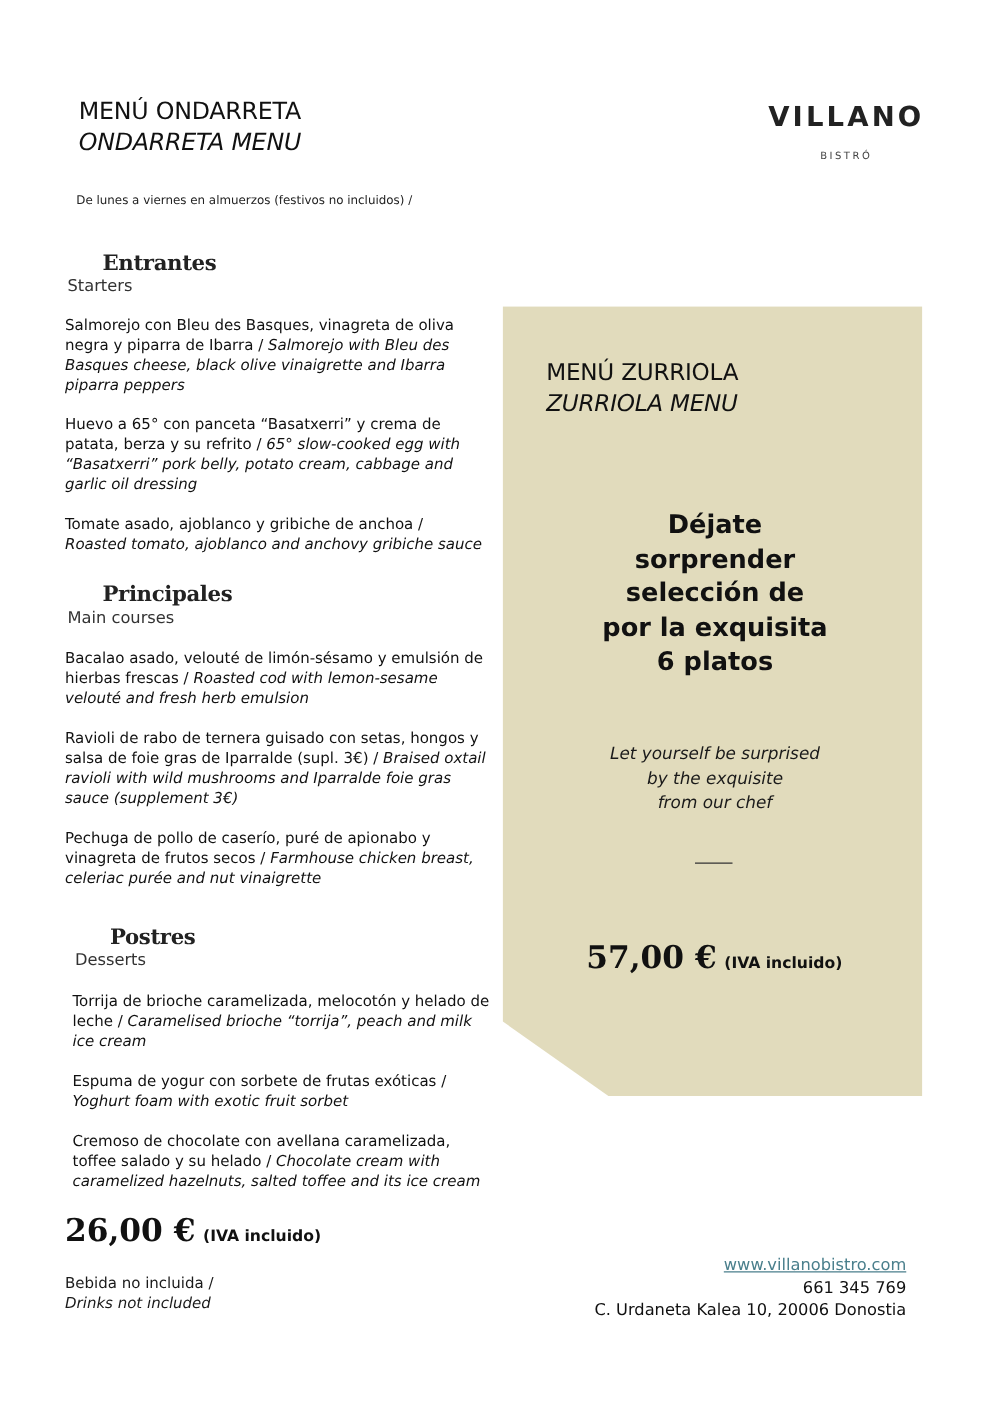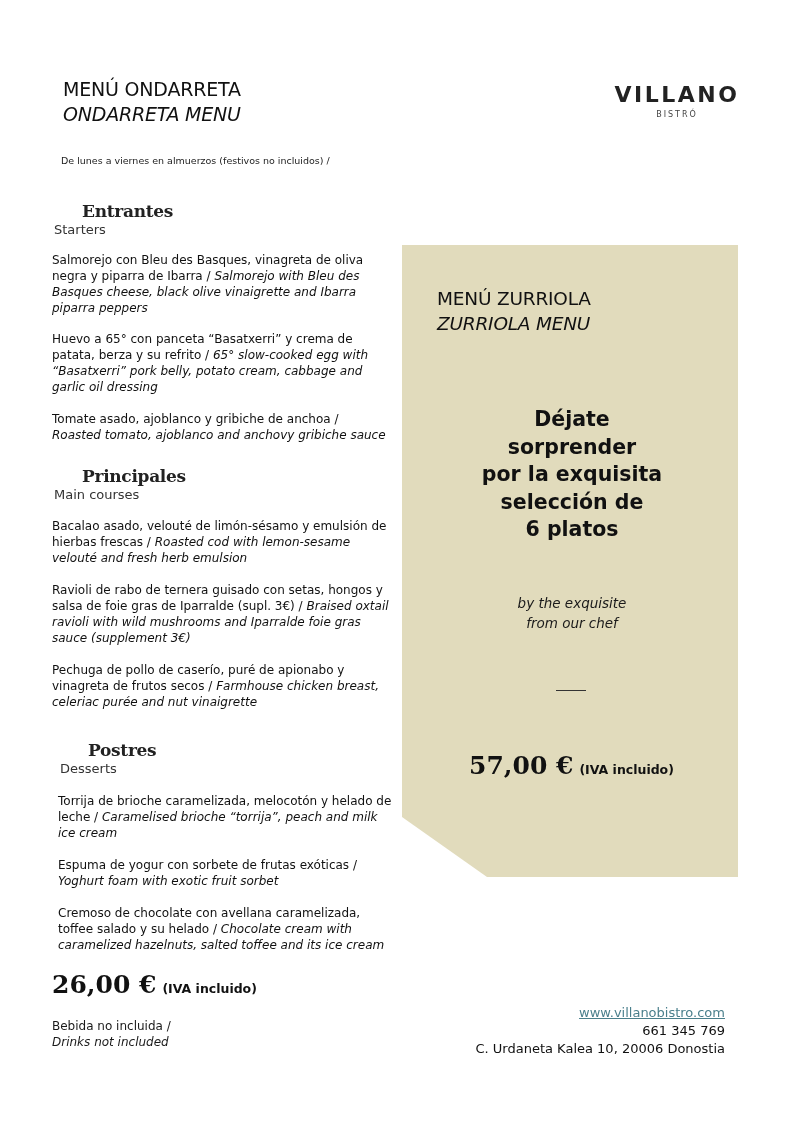--- a/index.html
+++ b/index.html
@@ -9,21 +9,21 @@
   .title-line { font-size: 19px; line-height: 25px; color: #111; letter-spacing: -0.2px; }
   .title-line.it { font-style: italic; }
   .small { font-size: 9.5px; line-height: 13px; color: #222; }
   .small .it { font-style: italic; }
   .section-h { font-family: "DejaVu Serif", serif; font-weight: bold; font-size: 17px; line-height: 20px; color: #222; letter-spacing: -0.3px; margin-left: 28px; }
   .section-sub { font-size: 13px; line-height: 17px; color: #333; }
   .dish { font-size: 12px; line-height: 16px; color: #111; width: 335px; }
   .dish .it { font-style: italic; margin-top: 16px; }
   .logo { text-align: center; }
   .logo-main { font-family: "DejaVu Sans", sans-serif; font-weight: bold; font-size: 22px; letter-spacing: 2.5px; color: #222; line-height: 26px; }
-  .logo-sub { font-size: 8px; letter-spacing: 2px; color: #444; margin-top: 2px; }
+  .logo-sub { font-size: 8px; letter-spacing: 2px; color: #444; margin-top: 12px; }
   .price { font-family: "DejaVu Serif", serif; font-weight: bold; font-size: 25px; color: #111; white-space: nowrap; }
   .price .iva { font-family: "DejaVu Sans", sans-serif; font-size: 12.5px; font-weight: bold; margin-left: 6px; }
   .panel { left: 402px; top: 245px; width: 336px; height: 632px; background: #e1dbbc;
            clip-path: polygon(0 0, 100% 0, 100% 100%, 85px 100%, 0 572px); }
   .panel-title { font-size: 18.5px; line-height: 25px; color: #111; letter-spacing: -0.2px; }
   .surprise { font-family: "DejaVu Sans", sans-serif; font-weight: bold; font-size: 20.5px; line-height: 27.5px; text-align: center; color: #111; }
   .surprise-en { font-style: italic; font-size: 13.5px; line-height: 19.5px; text-align: center; color: #1a1a1a; }
   .rule { width: 30px; height: 1px; background: #333; }
   .footer { text-align: right; font-size: 13px; line-height: 18px; color: #111; }
   .footer a { color: #4a7f8c; text-decoration: underline; }
@@ -96,25 +96,26 @@
 </div>
 
 <div class="abs panel"></div>
 <div class="abs" style="left:437px; top:286px;">
   <div class="panel-title">MENÚ ZURRIOLA</div>
   <div class="panel-title" style="font-style:italic;">ZURRIOLA MENU</div>
 </div>
 <div class="abs surprise" style="left:452px; top:406px; width:240px;">
   <div>Déjate</div>
   <div>sorprender</div>
+  <div>selección de</div>
   <div>por la exquisita</div>
-  <div>selección de</div>
   <div>6 platos</div>
 </div>
 <div class="abs surprise-en" style="left:452px; top:594px; width:240px;">
+  <div>Let yourself be surprised</div>
   <div>by the exquisite</div>
   <div>from our chef</div>
 </div>
 <div class="abs rule" style="left:556px; top:690px;"></div>
 <div class="abs price" style="left:469px; top:751px;">
   <span>57,00 €</span><span class="iva">(IVA incluido)</span>
 </div>
 
 <div class="abs footer" style="right:68px; top:1004px;">
   <div><a>www.villanobistro.com</a></div>

